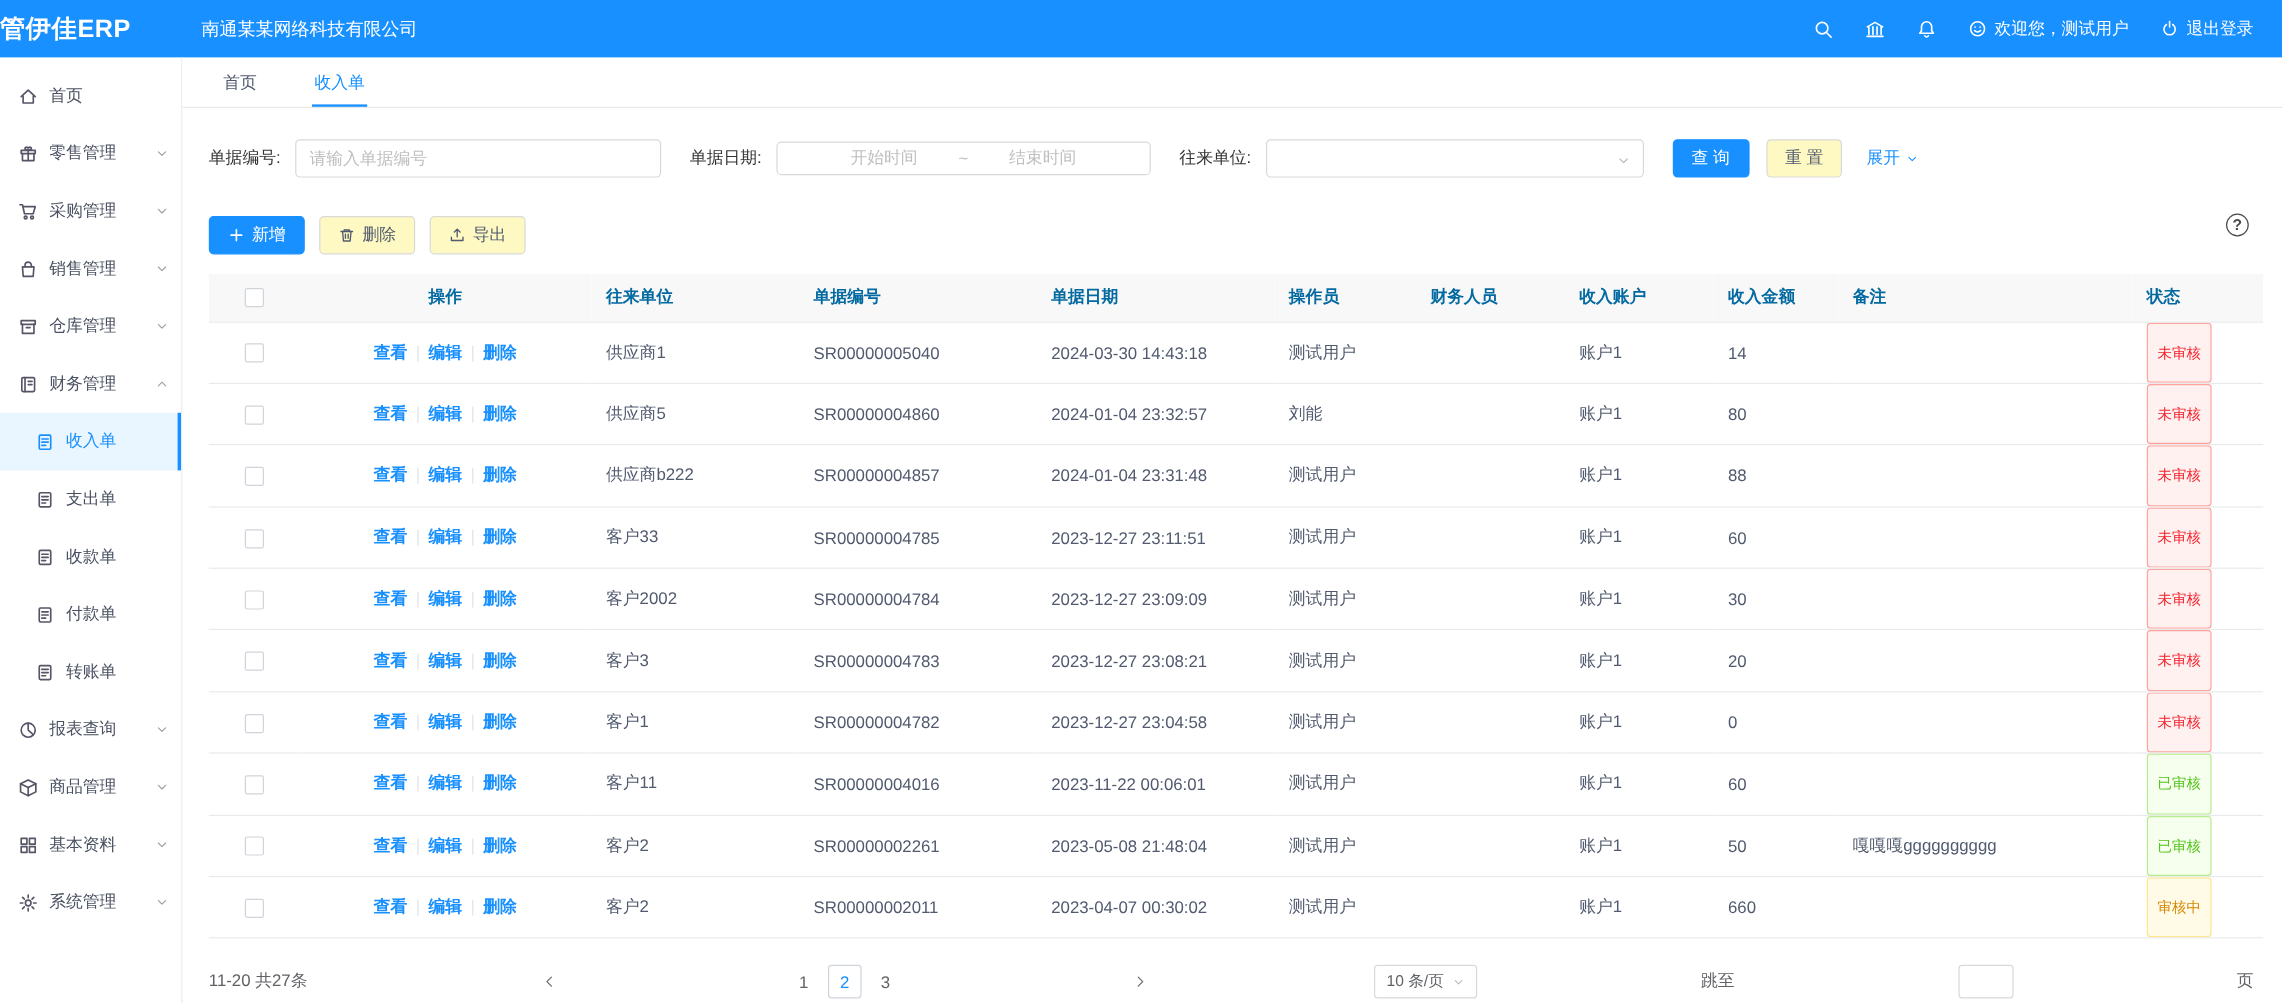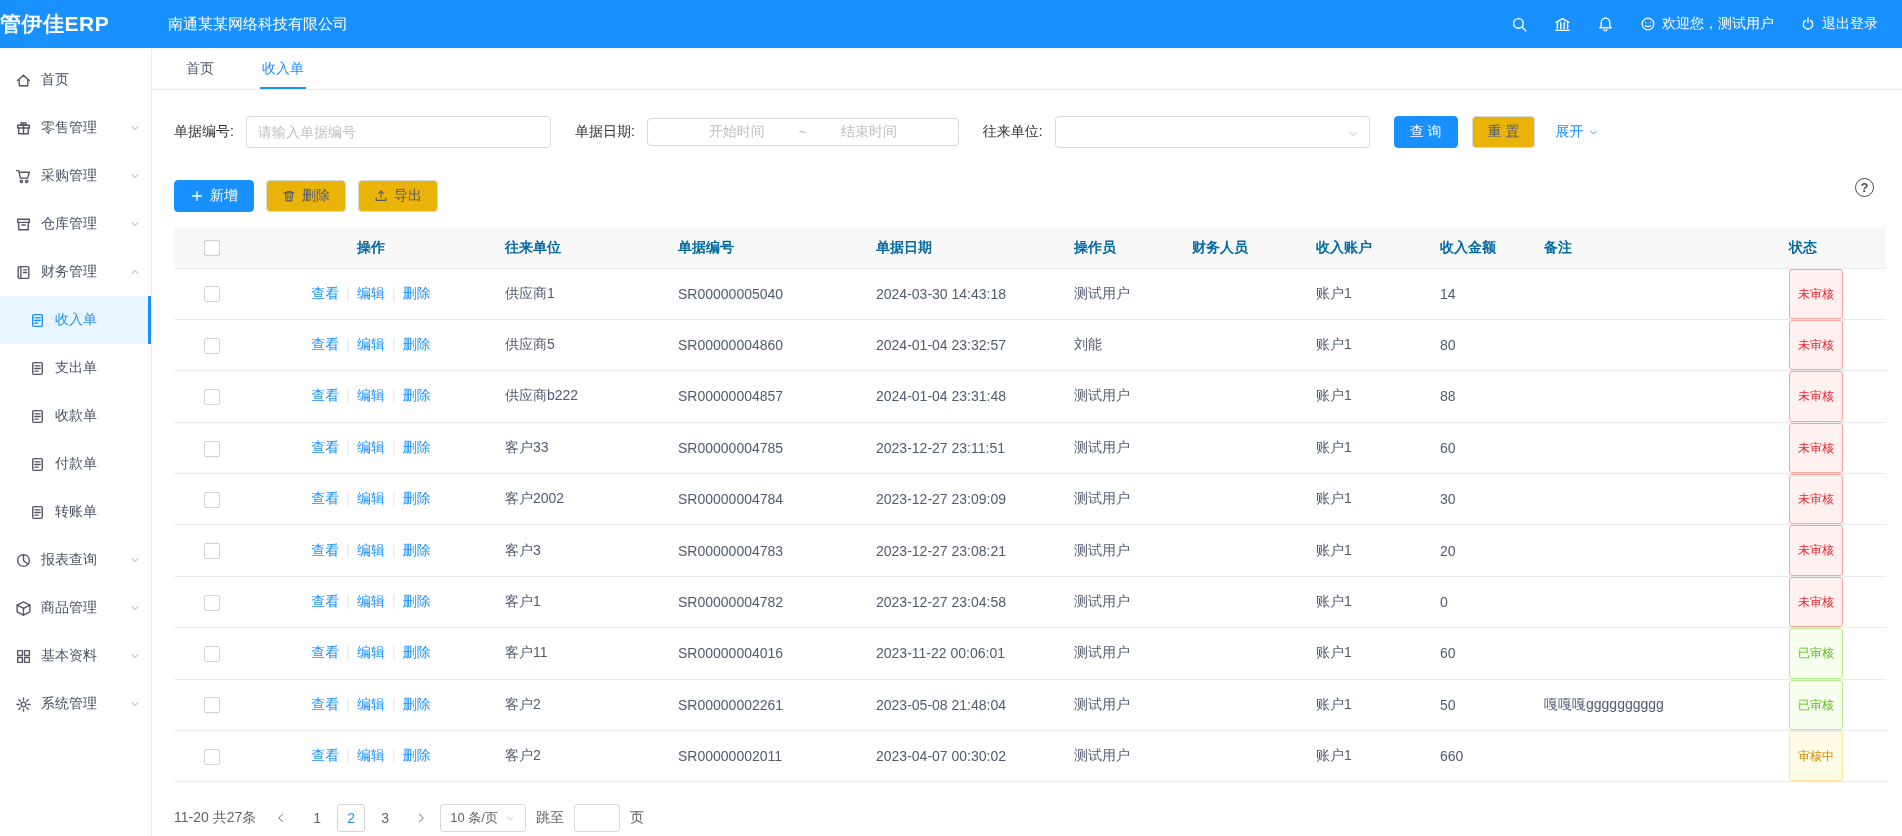--- a/index.html
+++ b/index.html
@@ -45,48 +45,48 @@
 
   
   .filters{margin-top:26px;display:flex;align-items:center;}
   .fgroup{display:flex;align-items:center;margin-right:24px;}
   .flabel{margin-right:12px;color:#333;white-space:nowrap;}
   .txt{height:32px;width:305px;border:1px solid #d9d9d9;border-radius:4px;padding:0 11px;font-size:14px;color:#515a6e;outline:none;font-family:inherit;}
   .txt::placeholder{color:#bfbfbf;}
   .daterange{width:312px;height:28px;border:1px solid #d9d9d9;border-radius:4px;display:flex;align-items:center;justify-content:center;gap:34px;color:#bfbfbf;cursor:pointer;}
   .select{width:315px;height:32px;border:1px solid #d9d9d9;border-radius:4px;position:relative;cursor:pointer;background:#fff;}
   .select .sel-chev{position:absolute;right:10px;top:10px;width:12px;height:12px;color:#b4b9c2;}
-  .btn{height:32px;padding:0 15px;border:1px solid #d9d9d9;background:#eab308;border-radius:4px;font-size:14px;color:#515a6e;display:inline-flex;align-items:center;gap:6px;cursor:pointer;font-family:inherit;white-space:nowrap;}
+  .btn{height:32px;padding:0 15px;border:1px solid #d9d9d9;background:#fef9c3;border-radius:4px;font-size:14px;color:#515a6e;display:inline-flex;align-items:center;gap:6px;cursor:pointer;font-family:inherit;white-space:nowrap;}
   .btn.primary{background:var(--c-primary);border-color:var(--c-primary);color:#fff;}
   .btn .bicon{display:flex;}
   .btn .bicon svg{width:14px;height:14px;}
   .filters .btn{margin-right:14px;}
   .expand{color:var(--c-primary);display:inline-flex;align-items:center;gap:5px;cursor:pointer;margin-left:6px;}
   .expand svg{width:11px;height:11px;}
 
   
   .toolbar{margin-top:32px;display:flex;gap:12px;}
   .help{position:absolute;right:28px;top:88px;width:19px;height:19px;border:1.6px solid #4a4a4a;border-radius:50%;color:#4a4a4a;font-size:13px;font-weight:bold;display:flex;align-items:center;justify-content:center;cursor:pointer;}
 
   
   table{margin-top:16px;width:100%;border-collapse:collapse;table-layout:fixed;}
   thead th{background:#f8f8f9;height:40px;font-weight:bold;color:#0369a1;text-align:left;padding:0 12px;border-bottom:1px solid #e8eaec;font-size:14px;overflow:hidden;white-space:nowrap;}
   tbody td{height:47px;border-bottom:1px solid #e8eaec;padding:0 12px;color:#515a6e;font-size:14px;overflow:hidden;white-space:nowrap;background:#fff;}
   th.center,td.center{text-align:center;}
   th:nth-child(2),td:nth-child(2){text-align:center;}
   .checkbox{display:inline-block;width:16px;height:16px;border:1px solid #cfd3da;border-radius:2px;background:#fff;vertical-align:middle;cursor:pointer;}
-  .link{color:var(--c-primary);cursor:pointer;font-weight:normal;text-decoration:none;}
+  .link{color:var(--c-primary);cursor:pointer;font-weight:bold;text-decoration:none;}
   .act-sep{color:#e3e6ea;margin:0 7px;font-weight:normal;}
   .badge{display:inline-block;padding:17px 8px;font-size:12px;border-radius:3px;border:1px solid;line-height:1.2;}
   .badge.red{color:var(--c-status_red_text,#f5222d);background:var(--c-status_red_bg,#fff1f0);border-color:var(--c-status_red_border,#ffa39e);}
   .badge.green{color:var(--c-status_green_text,#52c41a);background:var(--c-status_green_bg,#f6ffed);border-color:var(--c-status_green_border,#b7eb8f);}
   .badge.orange{color:var(--c-status_orange_text,#d48806);background:var(--c-status_orange_bg,#fffbe6);border-color:var(--c-status_orange_border,#ffe58f);}
 
   
-  .pagination{margin-top:22px;display:flex;justify-content:flex-start;align-items:center;gap:10px;color:#606266;font-size:14px;padding-right:2px;}
+  .pagination{margin-top:22px;display:flex;justify-content:space-between;align-items:center;gap:10px;color:#606266;font-size:14px;padding-right:2px;}
   .pg-total{margin-right:6px;}
   .pg-arrow{color:#666;cursor:pointer;padding:0 3px;display:flex;}
   .pg-arrow svg{width:12px;height:12px;}
   .pg-pages{display:flex;align-items:center;}
   .pg-page{min-width:28px;height:28px;display:inline-flex;align-items:center;justify-content:center;cursor:pointer;border-radius:3px;margin:0 3px;}
   .pg-page.active{border:1px solid #cfd3da;color:var(--c-primary);}
   .pg-size{height:28px;border:1px solid #d9d9d9;border-radius:3px;display:inline-flex;align-items:center;padding:0 9px;gap:7px;font-size:13px;color:#606266;cursor:pointer;}
   .pg-size svg{width:11px;height:11px;color:#b4b9c2;}
   .pg-jump{width:46px;height:28px;border:1px solid #d9d9d9;border-radius:3px;outline:none;padding:0 6px;font-family:inherit;font-size:13px;color:#515a6e;}
 </style>
@@ -181,20 +181,34 @@
             <span class="menu-label">采购管理</span>
             <span class="chev">
               <svg viewBox="0 0 16 16">
                 <path d="M4 6l4 4 4-4"></path>
               </svg>
             </span>
           </div>
           <div class="menu-item">
             <span class="mi-icon">
               <svg viewBox="0 0 16 16">
+                <path d="M5.5 6V4.8a2.5 2.5 0 0 1 5 0V6"></path>
+                <path d="M3.5 6h9l-.6 7.5H4.1Z"></path>
+              </svg>
+            </span>
+            <span class="menu-label">销售管理</span>
+            <span class="chev">
+              <svg viewBox="0 0 16 16">
+                <path d="M4 6l4 4 4-4"></path>
+              </svg>
+            </span>
+          </div>
+          <div class="menu-item">
+            <span class="mi-icon">
+              <svg viewBox="0 0 16 16">
                 <rect x="2.5" y="3" width="11" height="3"></rect>
                 <path d="M3.5 6v7h9V6"></path>
                 <path d="M6.5 8.5h3"></path>
               </svg>
             </span>
             <span class="menu-label">仓库管理</span>
             <span class="chev">
               <svg viewBox="0 0 16 16">
                 <path d="M4 6l4 4 4-4"></path>
               </svg>

